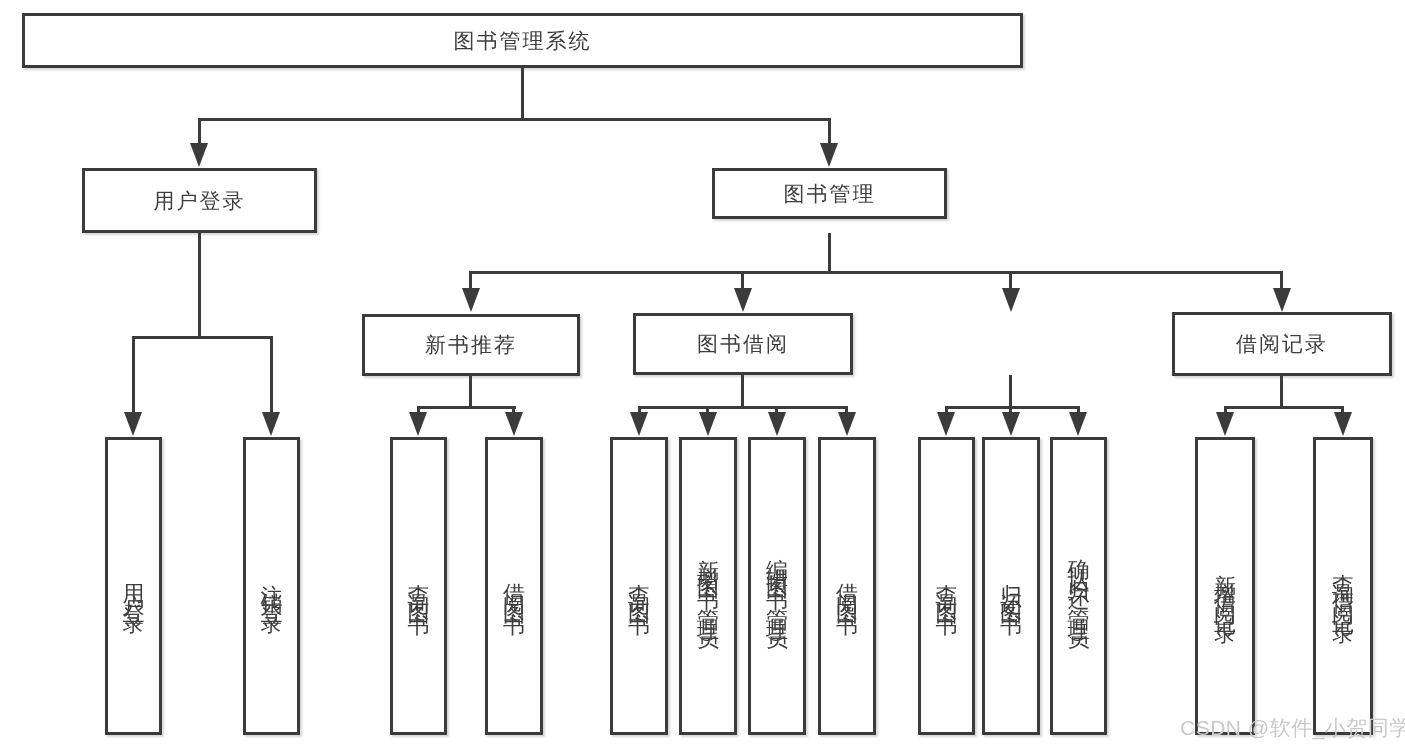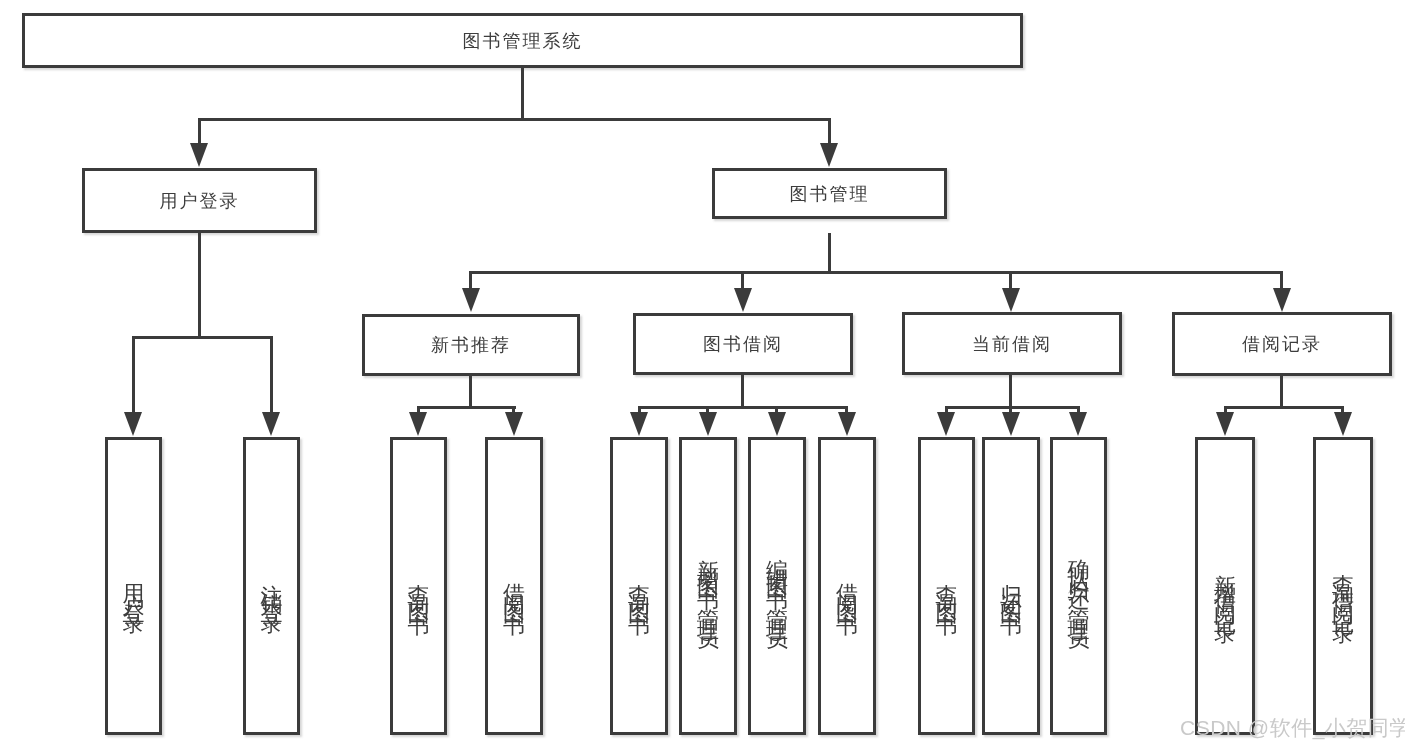--- a/index.html
+++ b/index.html
@@ -22,21 +22,21 @@
   .node {
     position: absolute;
     background: #ffffff;
     border: 3px solid var(--line);
     display: flex;
     align-items: center;
     justify-content: center;
     box-shadow: 2px 2px 2px rgba(120,120,120,0.30);
   }
   .node .lbl {
-    font-size: 18px;
+    font-size: 21px;
     letter-spacing: 2px;
     color: var(--text);
     white-space: nowrap;
   }
   .leaf .vlbl {
     writing-mode: vertical-rl;
     text-orientation: mixed;
     font-size: 22px;
     letter-spacing: 10px;
     line-height: 1.1;
@@ -106,23 +106,20 @@
   <div class="arrow" style="left:1002px; top:288px;"></div>
   <div class="line" style="left:1280px; top:274px; width:3px; height:15px;"></div>
   <div class="arrow" style="left:1273px; top:288px;"></div>
 
   <div class="node" style="left:633px; top:313px; width:220px; height:62px;">
     <span class="lbl">图书借阅</span>
   </div>
   <div class="node" style="left:362px; top:314px; width:218px; height:62px;">
     <span class="lbl">新书推荐</span>
   </div>
-  <div class="node" style="left:902px; top:312px; width:220px; height:63px;">
-    <span class="lbl">当前借阅</span>
-  </div>
   <div class="node" style="left:1172px; top:312px; width:220px; height:64px;text-align:right;">
     <span class="lbl">借阅记录</span>
   </div>
 
   <div class="line" style="left:469px; top:376px; width:3px; height:30px;"></div>
   <div class="line" style="left:417px; top:406px; width:99px; height:3px;"></div>
   <div class="line" style="left:417px; top:406px; width:3px; height:8px;"></div>
   <div class="arrow" style="left:409px; top:412px;"></div>
   <div class="line" style="left:512px; top:406px; width:3px; height:8px;"></div>
   <div class="arrow" style="left:505px; top:412px;"></div>

